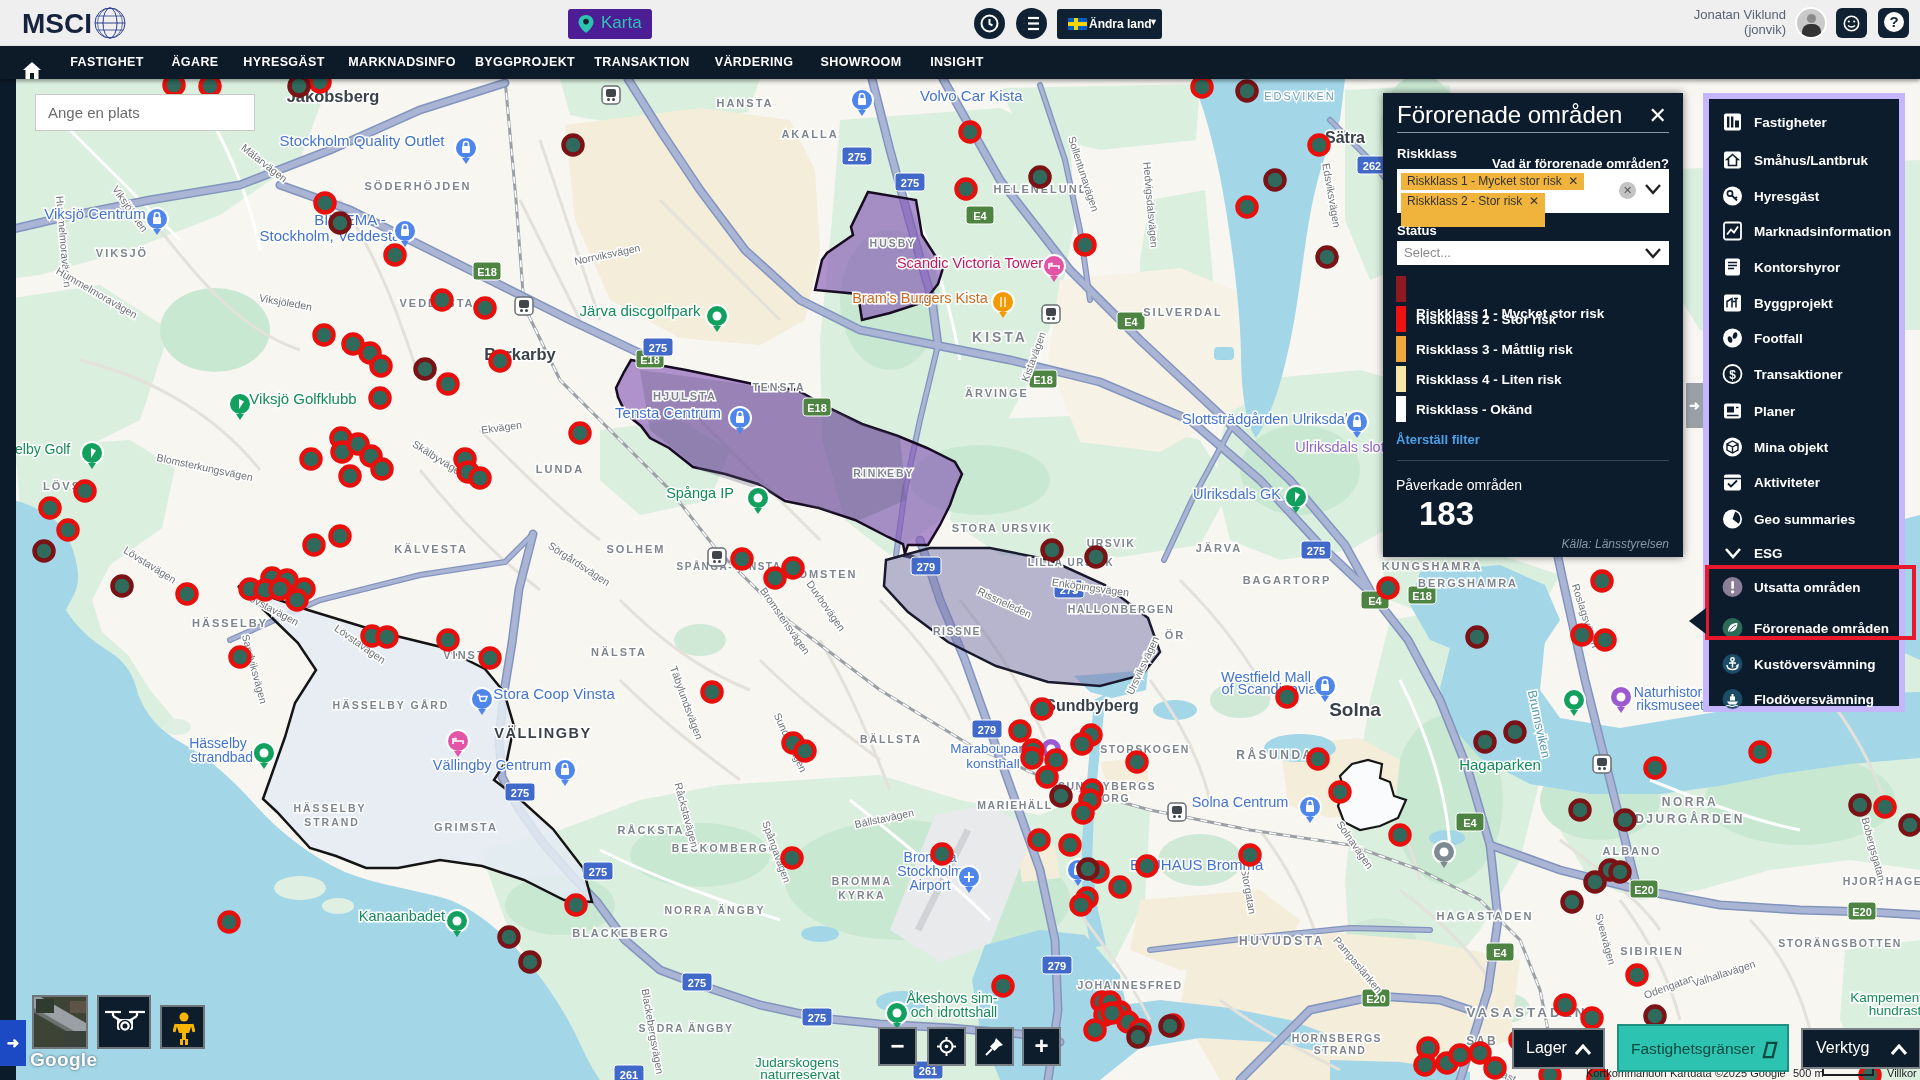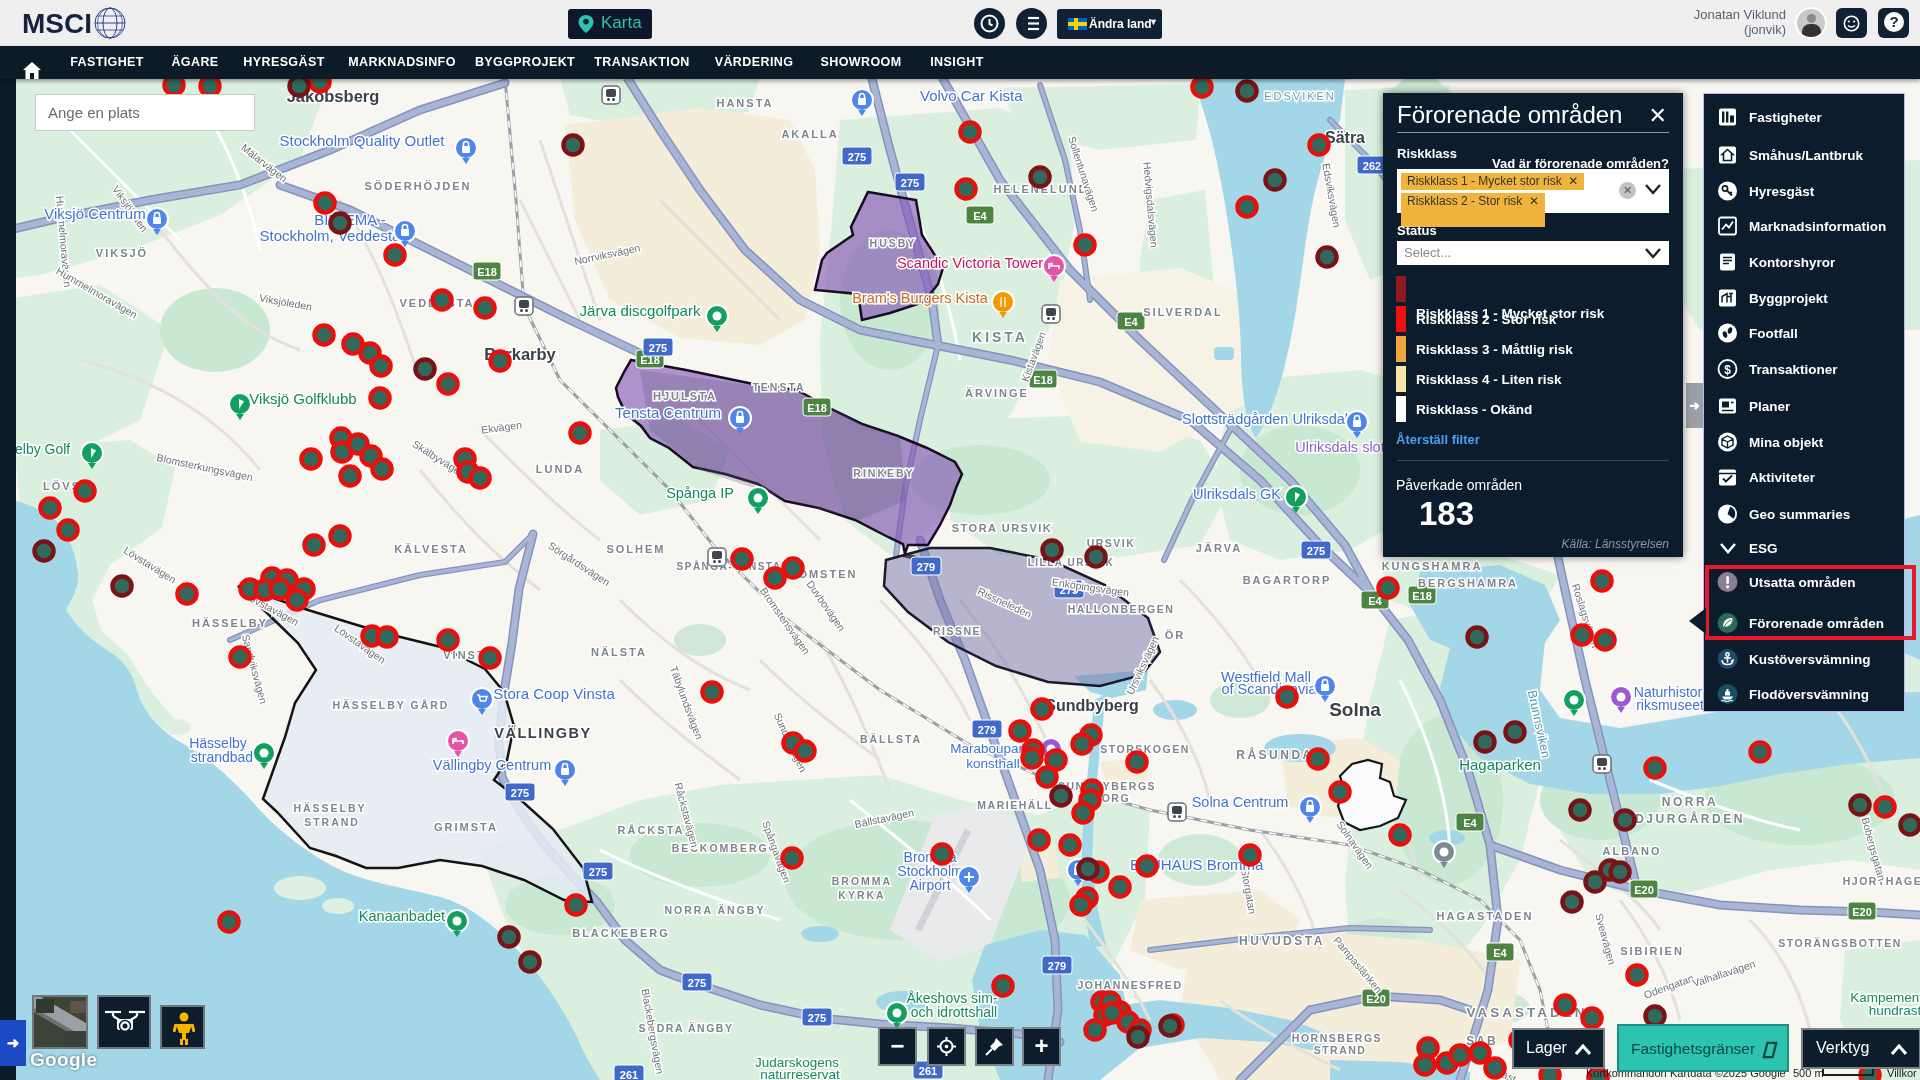--- a/index.html
+++ b/index.html
@@ -5,21 +5,21 @@
   * { margin:0; padding:0; box-sizing:border-box; }
   html,body { width:1920px; height:1080px; overflow:hidden; font-family:"Liberation Sans", sans-serif; background:#fff; }
   .hdr { position:absolute; left:0; top:0; width:1920px; height:46px; background:#efefef; }
   .nav { position:absolute; left:0; top:46px; width:1920px; height:33px; background:#0d1a28; box-shadow:0 2px 4px rgba(0,0,0,.4); z-index:30;}
   .nav .item { position:absolute; top:0; height:33px; line-height:33px; color:#fff; font-size:12.5px; font-weight:bold; letter-spacing:.4px; transform:translateX(-50%); white-space:nowrap;}
   .mapwrap { position:absolute; left:0; top:79px; width:1920px; height:1001px; overflow:hidden; background:#f7f6f1;}
   .leftstrip { position:absolute; left:0; top:79px; width:16px; height:1001px; background:#0c1b2a; z-index:20;}
   .leftarrow { position:absolute; left:0; top:1020px; width:26px; height:46px; background:#1b4ac4; z-index:21; color:#fff; font-size:15px; text-align:center; line-height:46px; font-weight:bold;}
   .plats { position:absolute; left:35px; top:94px; width:220px; height:37px; background:#fff; border:1px solid #c9c9c9; z-index:22; font-size:15px; color:#6b6b6b; line-height:35px; padding-left:12px;}
   .panel { position:absolute; left:1383px; top:93px; width:300px; height:464px; background:#0c1c2d; z-index:25; color:#fff; padding:0 14px; box-shadow:0 0 8px rgba(0,0,0,.5);}
-  .sidebar { position:absolute; left:1703px; top:93px; width:202px; height:619px; background:#0c1c2d; z-index:24; border:1px solid #c4b5fd; }
+  .sidebar { position:absolute; left:1703px; top:93px; width:202px; height:619px; background:#0c1c2d; z-index:24; border:6px solid #c4b5fd; }
   .srow { position:absolute; left:0; width:200px; height:36px; }
   .srow .ic { position:absolute; left:13px; top:50%; transform:translateY(-50%); width:21px; height:21px; }
   .srow .tx { position:absolute; left:45px; top:50%; transform:translateY(-50%); color:#fff; font-size:13.5px; font-weight:bold; white-space:nowrap;}
   .redbox { position:absolute; left:1705px; top:565px; width:211px; height:75px; border:4px solid #e8192c; z-index:26;}
   .graytab { position:absolute; left:1686px; top:383px; width:17px; height:45px; background:#9aa0a6; z-index:23; color:#fff; text-align:center; line-height:45px; font-size:13px; font-weight:bold;}
   .btn-dark { position:absolute; background:#0e1d2c; border:2px solid #7d8288; color:#fff; z-index:22; }
   .zbtn { width:39px; height:39px; top:1027px; font-size:24px; text-align:center; line-height:34px; font-weight:bold;}
   .thumb { position:absolute; z-index:22; border:2px solid #70767c; background:#0e1d2c;}
   .gtext { position:absolute; left:30px; top:1049px; z-index:22; color:#fff; font-size:19px; letter-spacing:.3px; text-shadow:0 0 3px rgba(0,0,0,.6); font-weight:bold;}
   .attrib { position:absolute; top:1067px; z-index:21; color:#1c1e21; font-size:11px; white-space:nowrap;}
@@ -795,21 +795,21 @@
 <div class="hdr">
   <div style="position:absolute;left:22px;top:8px;font-size:28px;font-weight:bold;color:#16233f;">MSCI</div>
   <svg style="position:absolute;left:93px;top:6px;" width="34" height="34" viewBox="0 0 34 34">
     <circle cx="17" cy="17" r="15" fill="none" stroke="#2a3f8f" stroke-width="1"></circle>
     <ellipse cx="17" cy="17" rx="7" ry="15" fill="none" stroke="#2a3f8f" stroke-width="1"></ellipse>
     <ellipse cx="17" cy="17" rx="12.5" ry="15" fill="none" stroke="#2a3f8f" stroke-width="0.7"></ellipse>
     <line x1="2" y1="17" x2="32" y2="17" stroke="#2a3f8f" stroke-width="1"></line>
     <line x1="4" y1="10" x2="30" y2="10" stroke="#2a3f8f" stroke-width="0.8"></line>
     <line x1="4" y1="24" x2="30" y2="24" stroke="#2a3f8f" stroke-width="0.8"></line>
   </svg>
-  <div style="position:absolute;left:568px;top:9px;width:84px;height:30px;background:#0f172a;border-radius:3px;">
+  <div style="position:absolute;left:568px;top:9px;width:84px;height:30px;background:#4c1d95;border-radius:3px;">
     <svg style="position:absolute;left:9px;top:5px;" width="18" height="20" viewBox="0 0 18 20">
         <path d="M9 1 C4.6 1 1.5 4.2 1.5 8.2 C1.5 13 9 19 9 19 C9 19 16.5 13 16.5 8.2 C16.5 4.2 13.4 1 9 1 Z" fill="#2cc4b0"></path>
         <circle cx="9" cy="7.6" r="2.8" fill="#0f2132"></circle>
       </svg>
     <span style="position:absolute;left:33px;top:4px;color:#2cc4b0;font-size:17px;">Karta</span>
   </div>
   <div style="position:absolute;left:974px;top:8px;width:31px;height:31px;border-radius:50%;background:#0f2132;">
     <svg style="position:absolute;left:6px;top:6px;" width="19" height="19" viewBox="0 0 19 19">
         <circle cx="9.5" cy="9.5" r="8" fill="none" stroke="#fff" stroke-width="2"></circle>
         <path d="M9.5 5 V10 L12.5 11.5" fill="none" stroke="#fff" stroke-width="2"></path>

